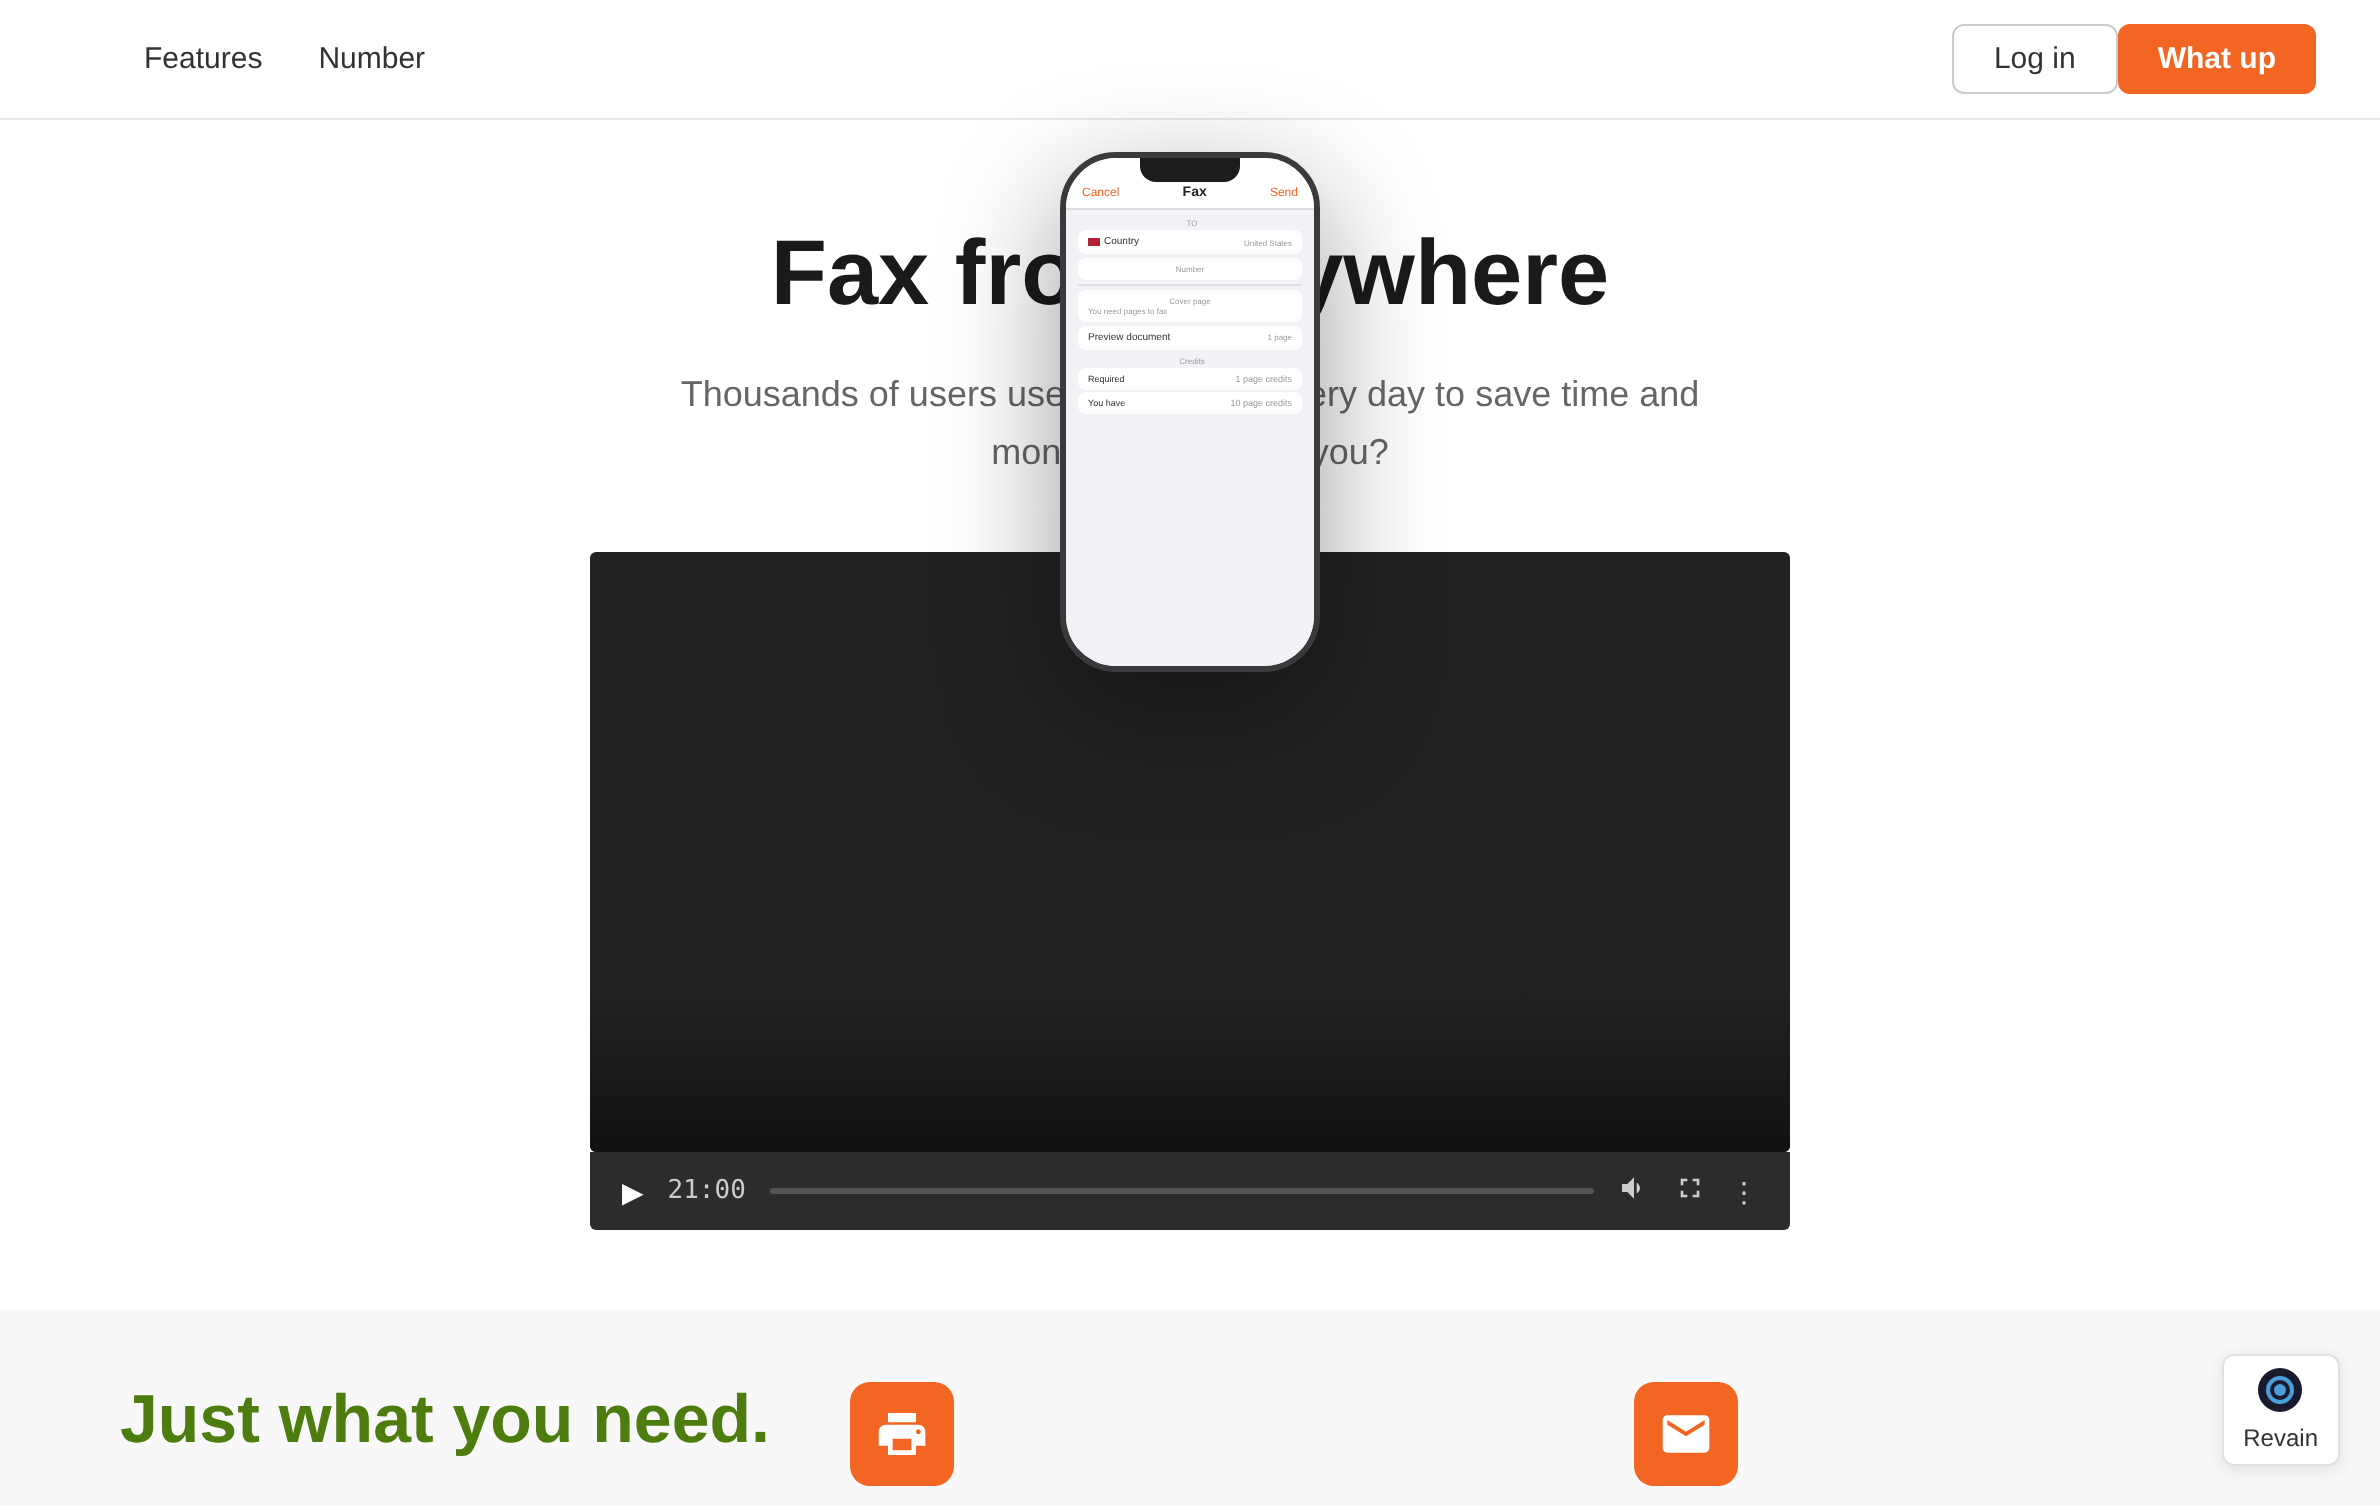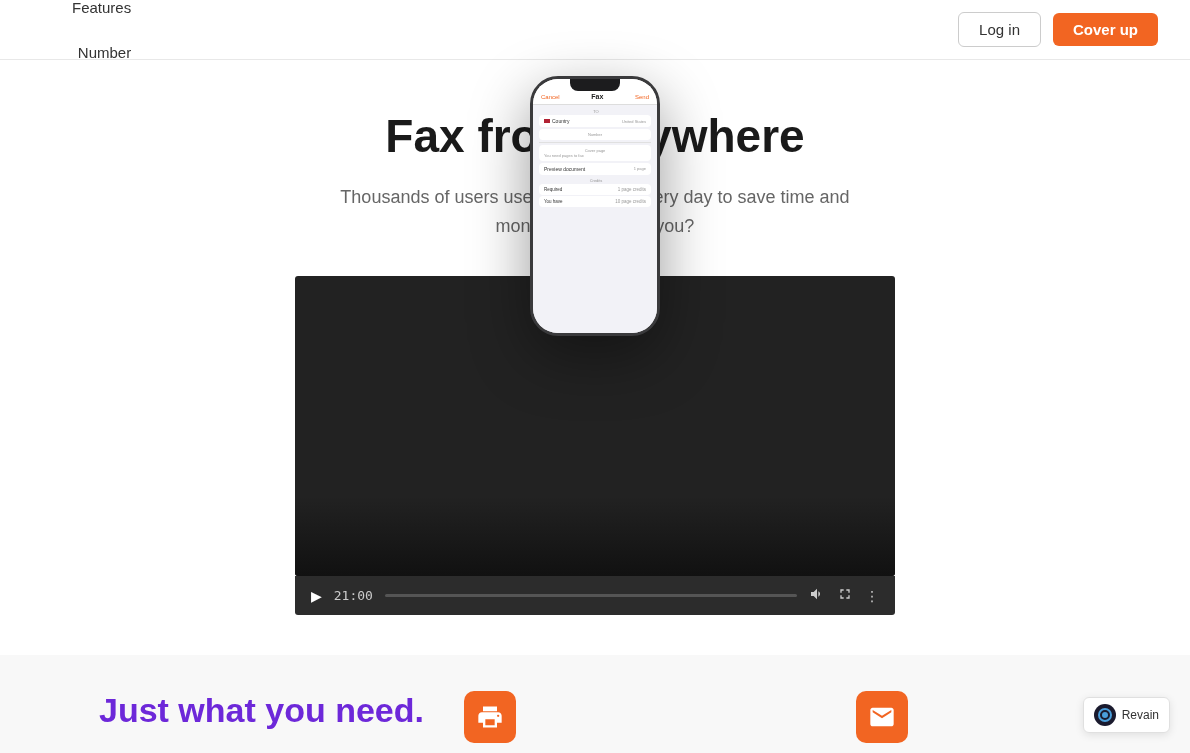--- a/index.html
+++ b/index.html
@@ -55,38 +55,35 @@
       font-weight: 700;
       letter-spacing: 0.04em;
       color: #222;
     }
 
     .nav-links {
       display: flex;
       align-items: flex-end;
       gap: 28px;
       margin-left: 40px;
-      flex-direction: column;
     }
 
     .nav-link {
       font-size: 15px;
       color: #333;
       text-decoration: none;
       cursor: pointer;
     }
 
     .nav-spacer {
       flex: 1;
     }
 
     .nav-actions {
       display: flex;
-      align-items: center;
-      gap: 12px;
     }
 
     .btn-login {
       padding: 8px 20px;
       border: 1px solid #ccc;
       border-radius: 6px;
       background: #fff;
       font-size: 15px;
       color: #333;
       cursor: pointer;
@@ -270,23 +267,22 @@
       display: flex;
       align-items: flex-start;
       gap: 40px;
       margin-top: 40px;
       min-height: 110px;
     }
 
     .bottom-heading {
       font-size: 34px;
       font-weight: 800;
-      color: #6d28d9;
+      color: #4d7c0f;
       white-space: nowrap;
-      margin-left: 39px;
     }
 
     .feature-icon-box {
       width: 52px;
       height: 52px;
       background: #F26522;
       border-radius: 10px;
       display: flex;
       align-items: center;
       justify-content: center;
@@ -316,20 +312,21 @@
       gap: 6px;
       background: #fff;
       border: 1px solid #e0e0e0;
       border-radius: 6px;
       padding: 6px 10px;
       font-size: 12px;
       color: #333;
       cursor: pointer;
       box-shadow: 0 2px 8px rgba(0,0,0,0.1);
       z-index: 100;
+      flex-direction: column;
     }
 
     .revain-logo {
       width: 22px;
       height: 22px;
       background: #1a1a2e;
       border-radius: 50%;
       display: flex;
       align-items: center;
       justify-content: center;
@@ -418,21 +415,21 @@
 
   <div class="nav-links">
     <a class="nav-link">Features</a>
     <a class="nav-link">Number</a>
   </div>
 
   <div class="nav-spacer"></div>
 
   <div class="nav-actions">
     <button class="btn-login">Log in</button>
-    <button class="btn-signup">Cover up</button>
+    <button class="btn-signup">What up</button>
   </div>
 </nav>
 
 <section class="hero">
   <h1 class="hero-title">Fax from anywhere</h1>
   <p class="hero-subtitle">Thousands of users use Genius Fax every day to save time and money. What about you?</p>
 
   <div class="video-container">
 
     <div class="phone-mockup">

